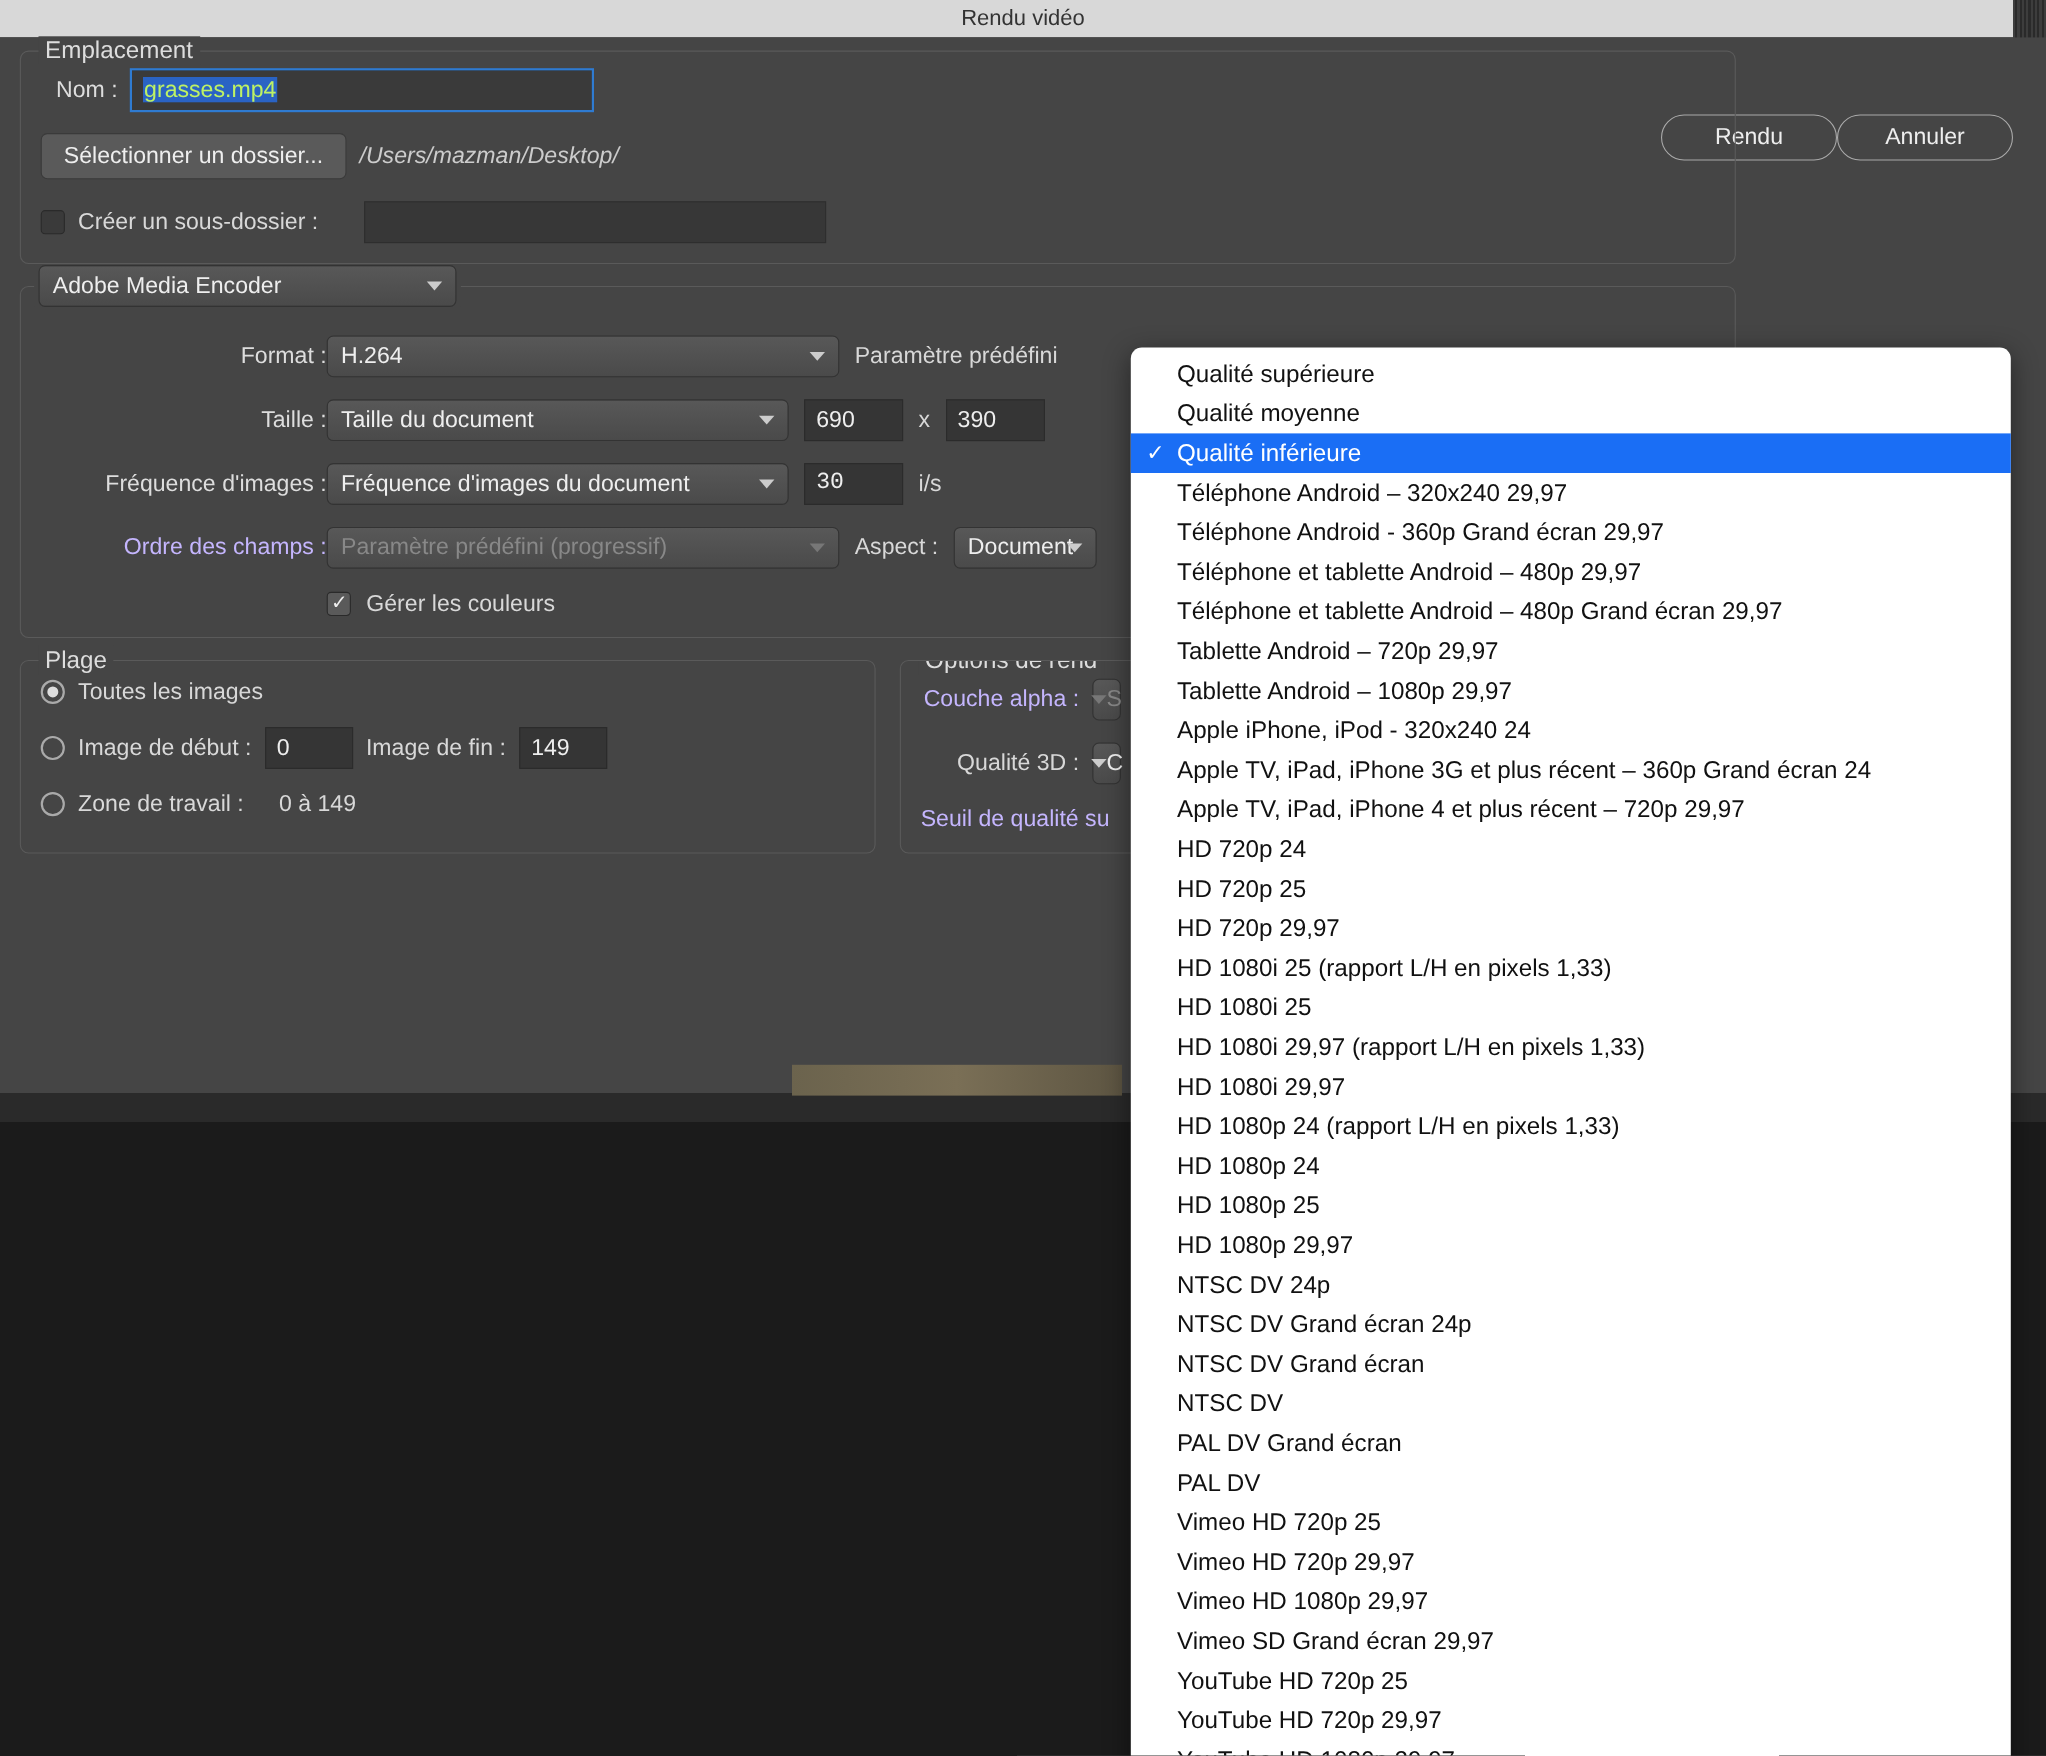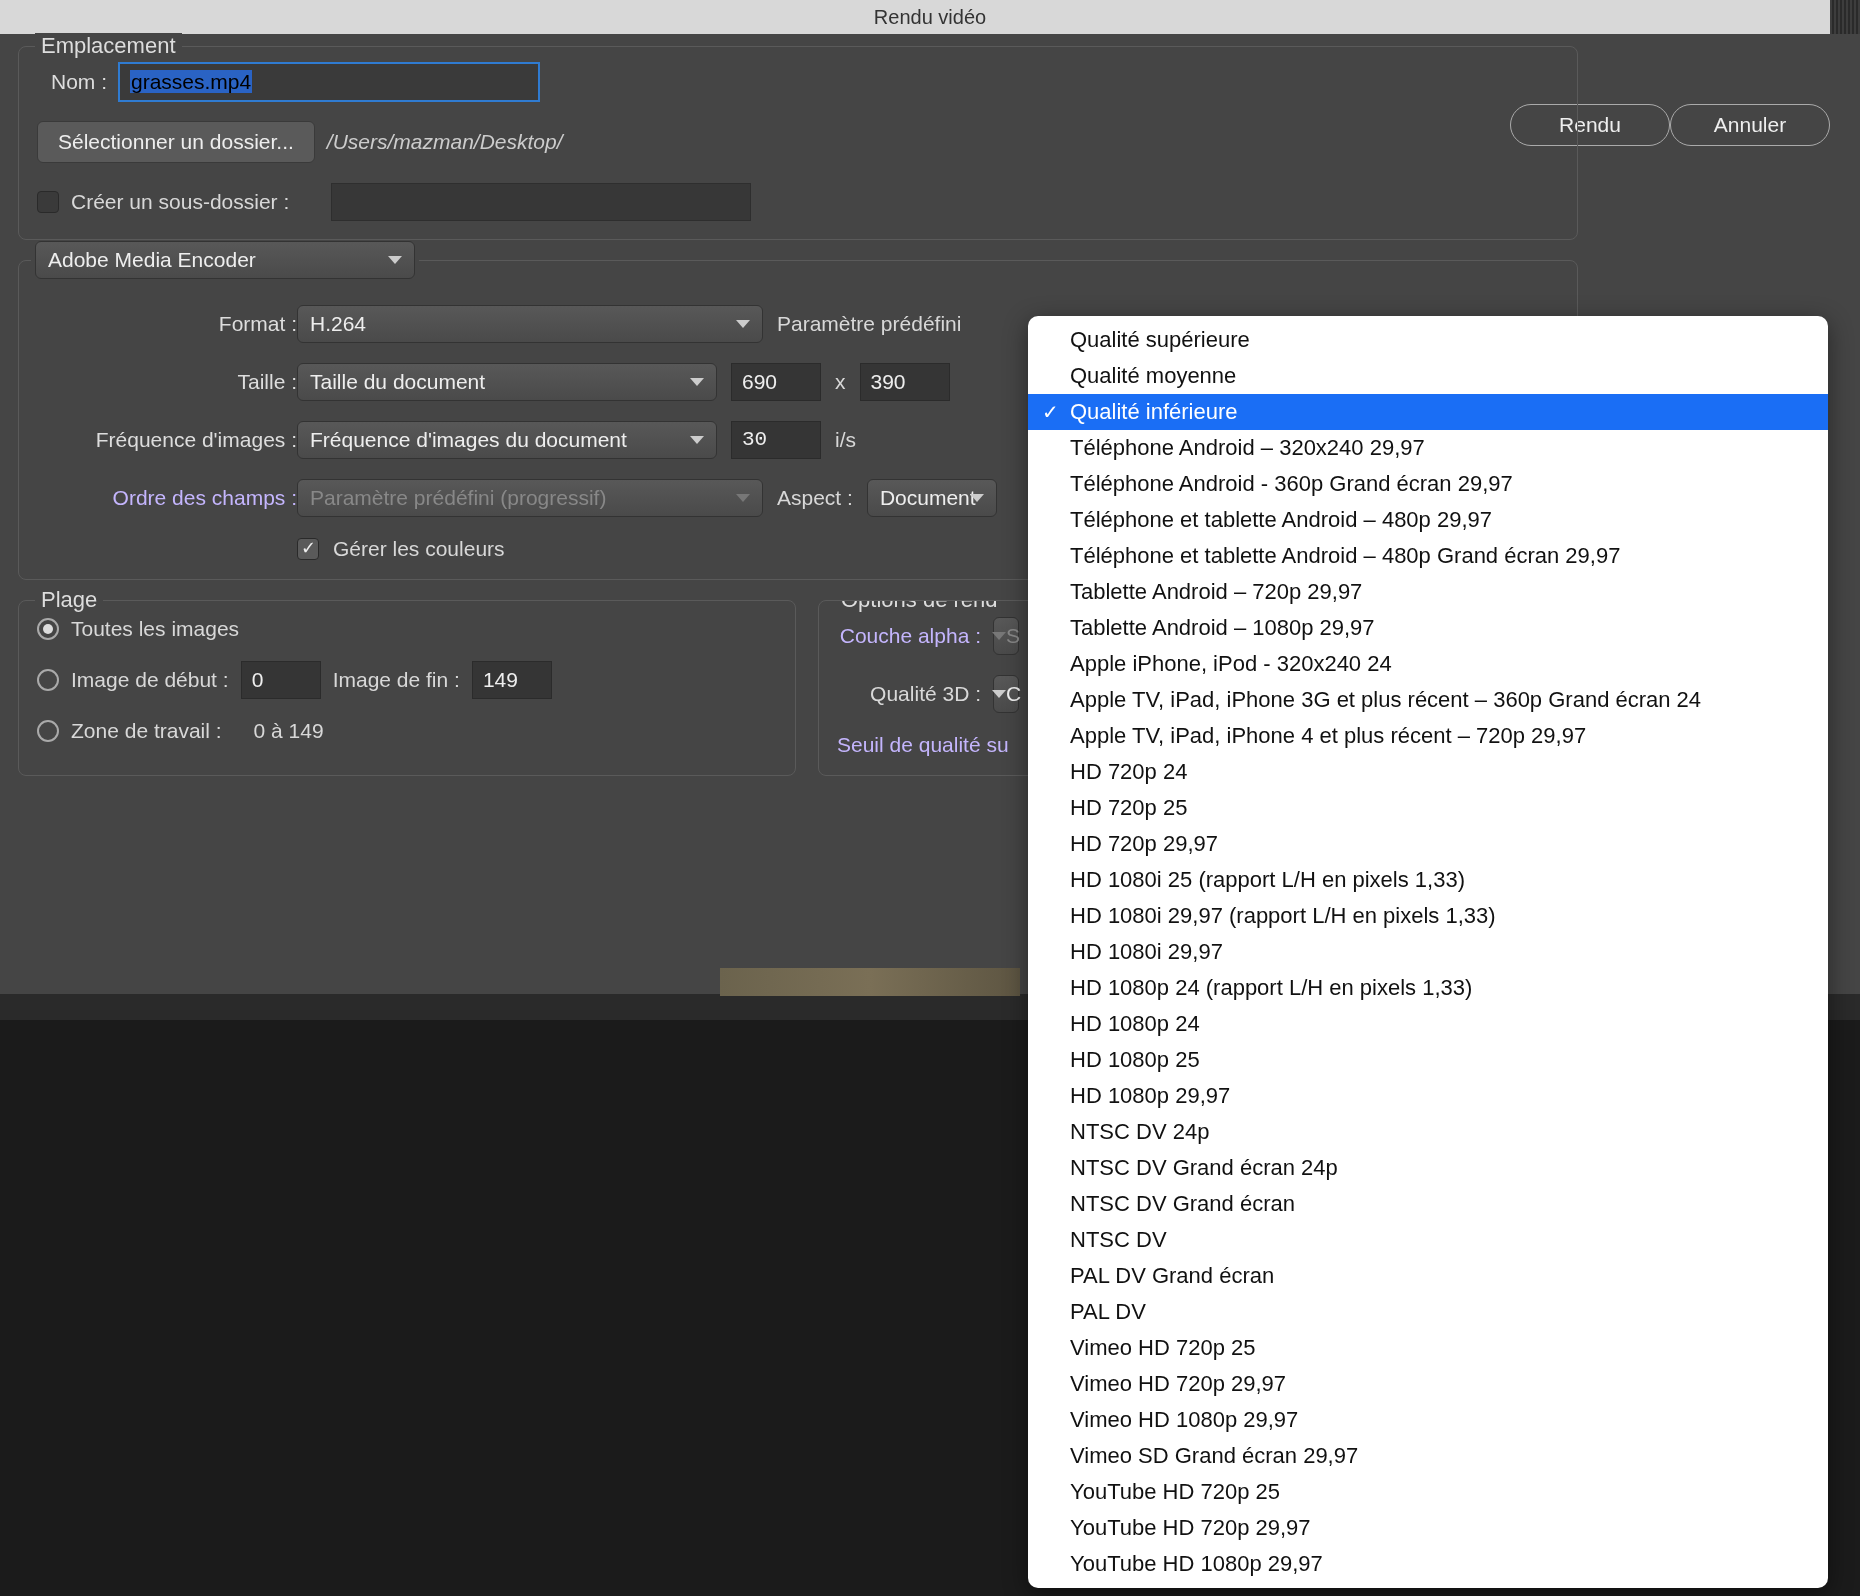--- a/index.html
+++ b/index.html
@@ -11,21 +11,21 @@
 .dark-strip { position: absolute; left: 0; right: 0; bottom: -26px; height: 26px; background: #2a2a2a; }
 
 .fieldset { border: 1px solid #5a5a5a; border-radius: 8px; padding: 16px 18px 18px 18px; position: relative; margin-bottom: 20px; }
 .fieldset-legend { position: absolute; top: -14px; left: 16px; background: #454545; padding: 0 6px; color: #ddd; font-size: 22px; }
 
 .row { display: flex; align-items: center; gap: 12px; margin-bottom: 20px; }
 .row:last-child { margin-bottom: 0; }
 .label-right { text-align: right; color: #ddd; }
 .input-text { background: #353535; border: 1px solid #2b2b2b; color: #eee; padding: 6px 10px; font-size: 21px; height: 38px; }
 .input-text.selected { background: #3a3a3a; }
-.input-text .sel { background: #2a63c4; color: #000000; padding: 0 1px; }
+.input-text .sel { background: #2a63c4; color: #bef264; padding: 0 1px; }
 .input-text.focus { outline: 2px solid #2f7bd1; outline-offset: -1px; }
 .btn { background: #5a5a5a; border: 1px solid #3a3a3a; color: #eee; padding: 8px 20px; font-size: 21px; border-radius: 6px; cursor: pointer; }
 .btn.pill { border-radius: 26px; background: transparent; border: 1.5px solid #aaa; padding: 8px 30px; min-width: 160px; text-align: center; }
 .path-text { color: #ccc; font-style: italic; }
 
 .select { background: linear-gradient(#585858,#4a4a4a); border: 1px solid #333; color: #eee; padding: 6px 34px 6px 12px; font-size: 21px; height: 38px; border-radius: 6px; position: relative; display: inline-flex; align-items: center; }
 .select::after { content: ''; position: absolute; right: 12px; top: 50%; width: 0; height: 0; border-left: 7px solid transparent; border-right: 7px solid transparent; border-top: 8px solid #ccc; transform: translateY(-50%); }
 .select.disabled { color: #888; }
 .select.disabled::after { border-top-color: #777; }
 
@@ -233,20 +233,23 @@
     <div class="item">
       <span>HD 720p 25</span>
     </div>
     <div class="item">
       <span>HD 720p 29,97</span>
     </div>
     <div class="item">
       <span>HD 1080i 25 (rapport L/H en pixels 1,33)</span>
     </div>
     <div class="item">
+      <span>HD 1080i 25</span>
+    </div>
+    <div class="item">
       <span>HD 1080i 29,97 (rapport L/H en pixels 1,33)</span>
     </div>
     <div class="item">
       <span>HD 1080i 29,97</span>
     </div>
     <div class="item">
       <span>HD 1080p 24 (rapport L/H en pixels 1,33)</span>
     </div>
     <div class="item">
       <span>HD 1080p 24</span>

